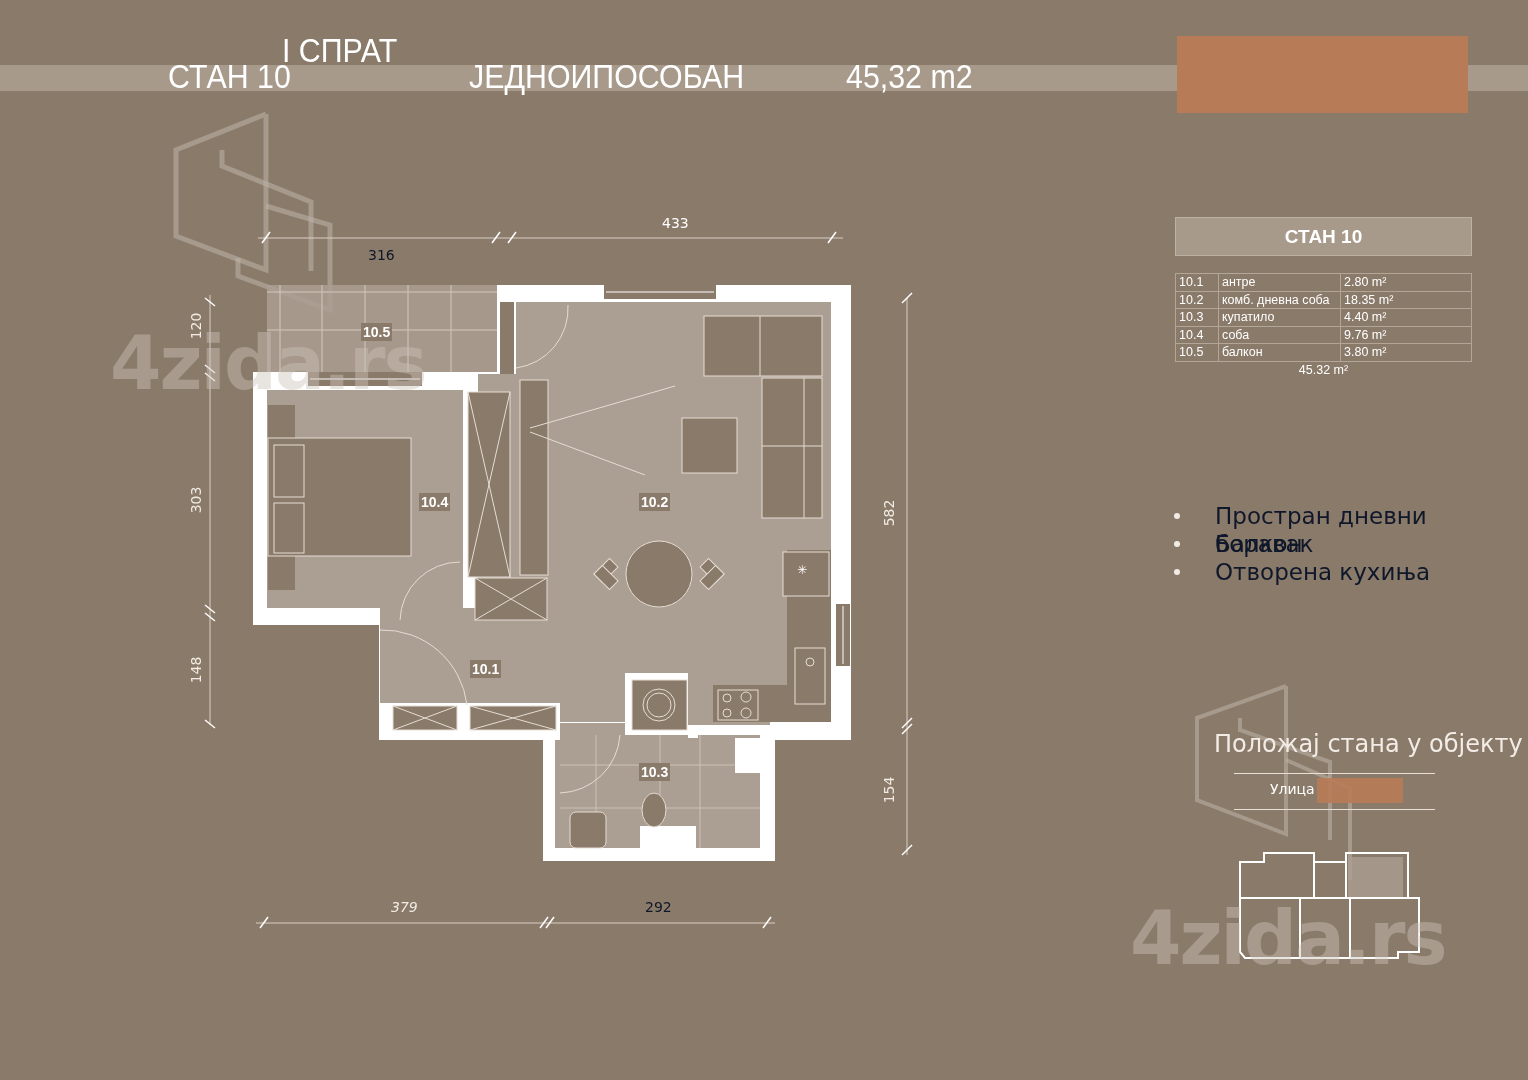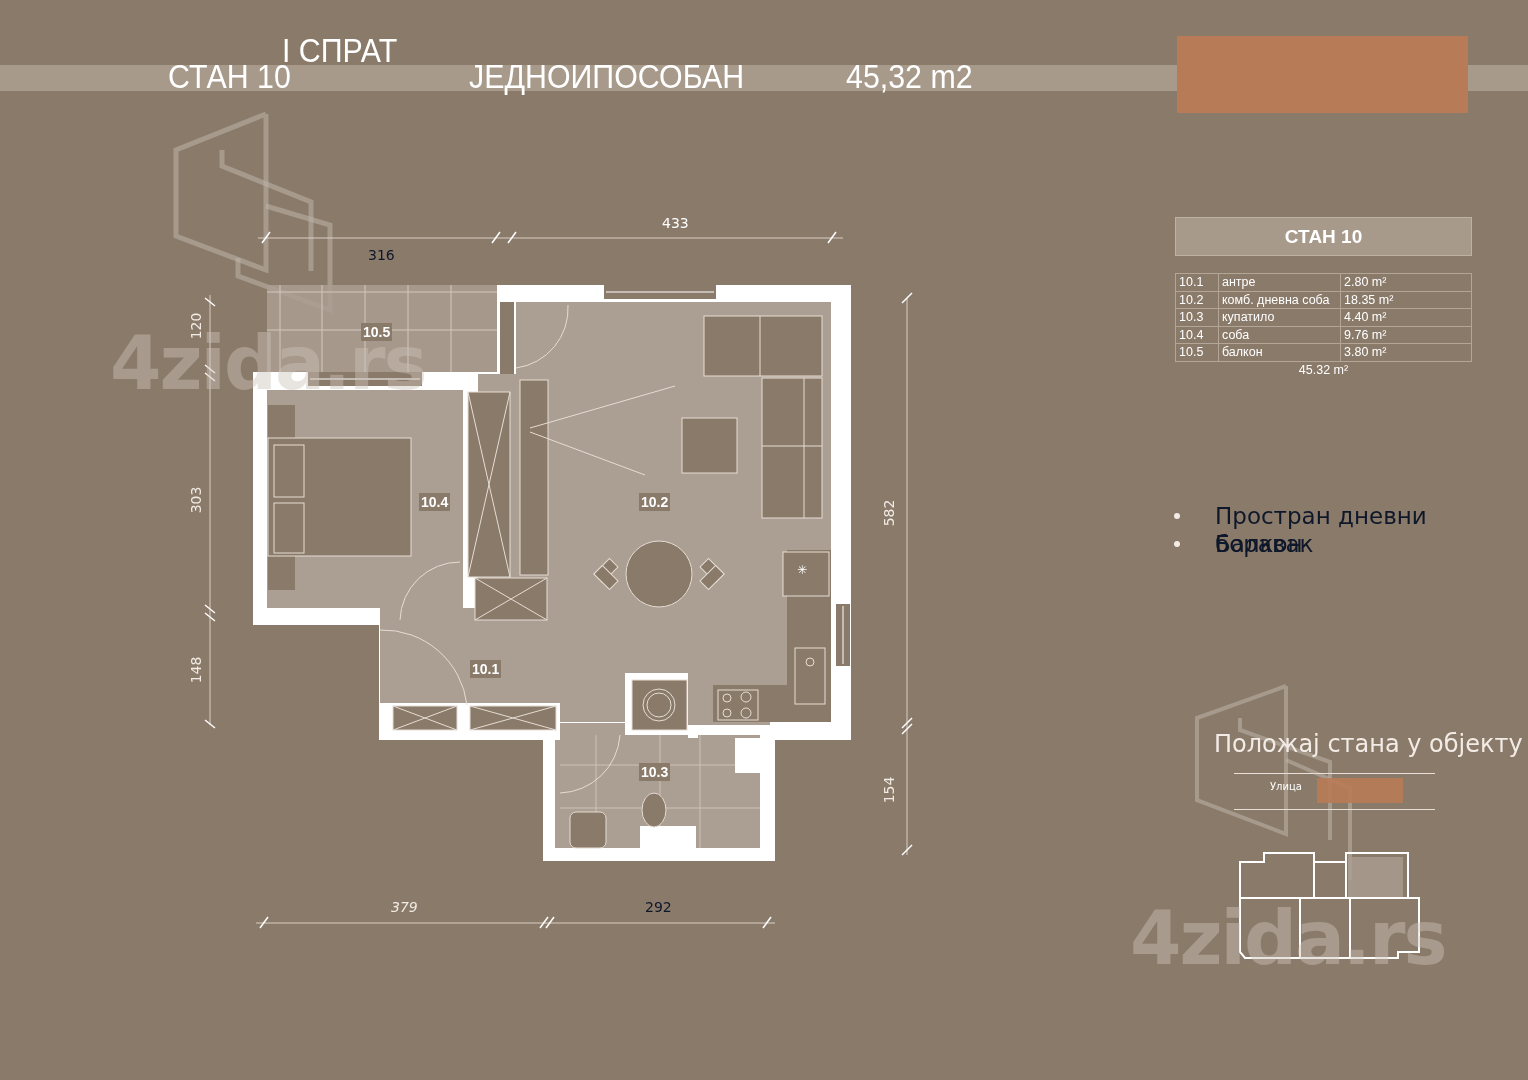--- a/index.html
+++ b/index.html
@@ -16,21 +16,21 @@
   table.rooms td { border:1px solid #b3a697; padding:0 3px; height:16.5px; line-height:16px; }
   table.rooms td.num { width:36px; }
   table.rooms td.name { width:115px; }
   table.rooms td.area { text-align:left; }
   table.rooms tr.total td { border:none; text-align:center; }
   .features { position:absolute; left:1170px; top:502px; list-style:none; margin:0; padding:0; font-family:"DejaVu Sans", sans-serif; font-size:23px; color:#0f172a; }
   .features li { height:28px; line-height:28px; position:relative; padding-left:45px; }
   .features li .dot { position:absolute; left:4px; top:11px; width:6px; height:6px; border-radius:50%; background:#f3ece6; }
   .pos-title { position:absolute; left:1214px; top:730px; font-size:24px; color:#f3ece6; }
   .pos-line { position:absolute; left:1234px; width:201px; height:1px; background:#e8e0d8; }
-  .street { position:absolute; left:1270px; top:781px; font-size:10px; color:#fff; }
+  .street { position:absolute; left:1270px; top:781px; font-size:14px; color:#fff; }
   .street-box { position:absolute; left:1317px; top:778px; width:86px; height:25px; background:#b87b58; opacity:0.9; }
   .wm { position:absolute; font-family:"DejaVu Sans", sans-serif; font-weight:bold; font-size:74px; color:rgba(205,195,185,0.45); letter-spacing:-2px; }
   svg { position:absolute; left:0; top:0; }
 </style>
 </head>
 <body>
 
 <div class="band"></div>
 <div class="hdr floor">I СПРАТ</div>
 <div class="hdr apt">СТАН 10</div>
@@ -247,20 +247,21 @@
       </tr>
   <tr class="total">
         <td colspan="3">45.32 m²</td>
       </tr>
 </tbody>
   </table>
 
 <ul class="features">
   <li><span class="dot"></span><span>Простран дневни боравак</span></li>
   <li><span class="dot"></span><span>Балкон</span></li>
+  <li><span class="dot"></span><span>Отворена кухиња</span></li>
 </ul>
 
 <div class="pos-title">Положај стана у објекту</div>
 <div class="pos-line" style="top:773px;"></div>
 <div class="street-box"></div>
 <div class="street">Улица</div>
 <div class="pos-line" style="top:809px;"></div>
 
 <div class="wm" style="left:110px;top:320px;">4zida.rs</div>
 <div class="wm" style="left:1130px;top:895px;">4zida.rs</div>

